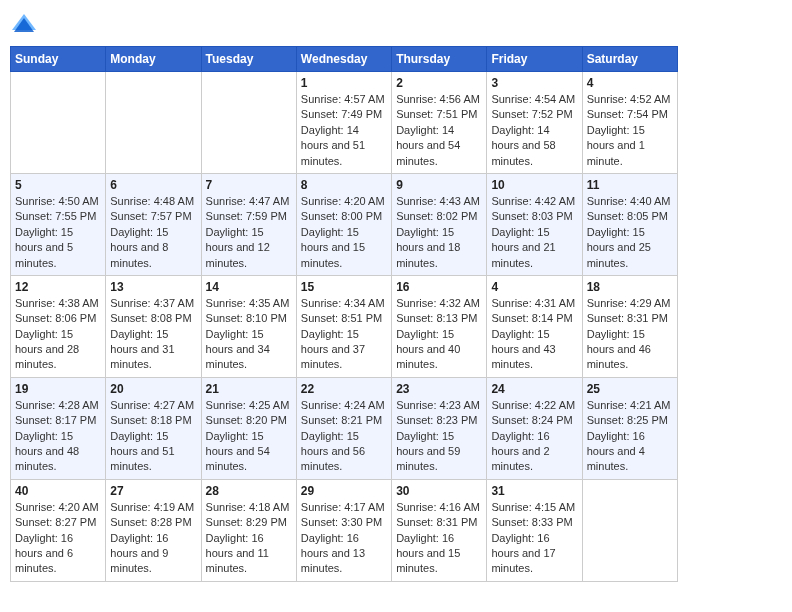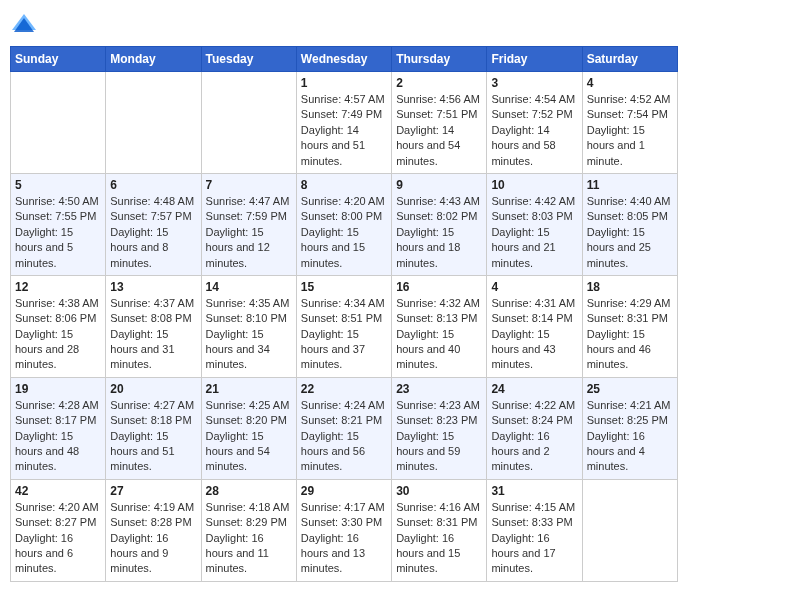--- a/index.html
+++ b/index.html
@@ -304,21 +304,21 @@
           <td>
             <span class="day-num">25</span>
             <div class="day-info">Sunrise: 4:21 AM
 Sunset: 8:25 PM
 Daylight: 16 hours
 and 4 minutes.</div>
           </td>
         </tr>
         <tr>
           <td>
-            <span class="day-num">42</span>
+            <span class="day-num">40</span>
             <div class="day-info">Sunrise: 4:20 AM
 Sunset: 8:27 PM
 Daylight: 16 hours
 and 6 minutes.</div>
           </td>
           <td>
             <span class="day-num">27</span>
             <div class="day-info">Sunrise: 4:19 AM
 Sunset: 8:28 PM
 Daylight: 16 hours

